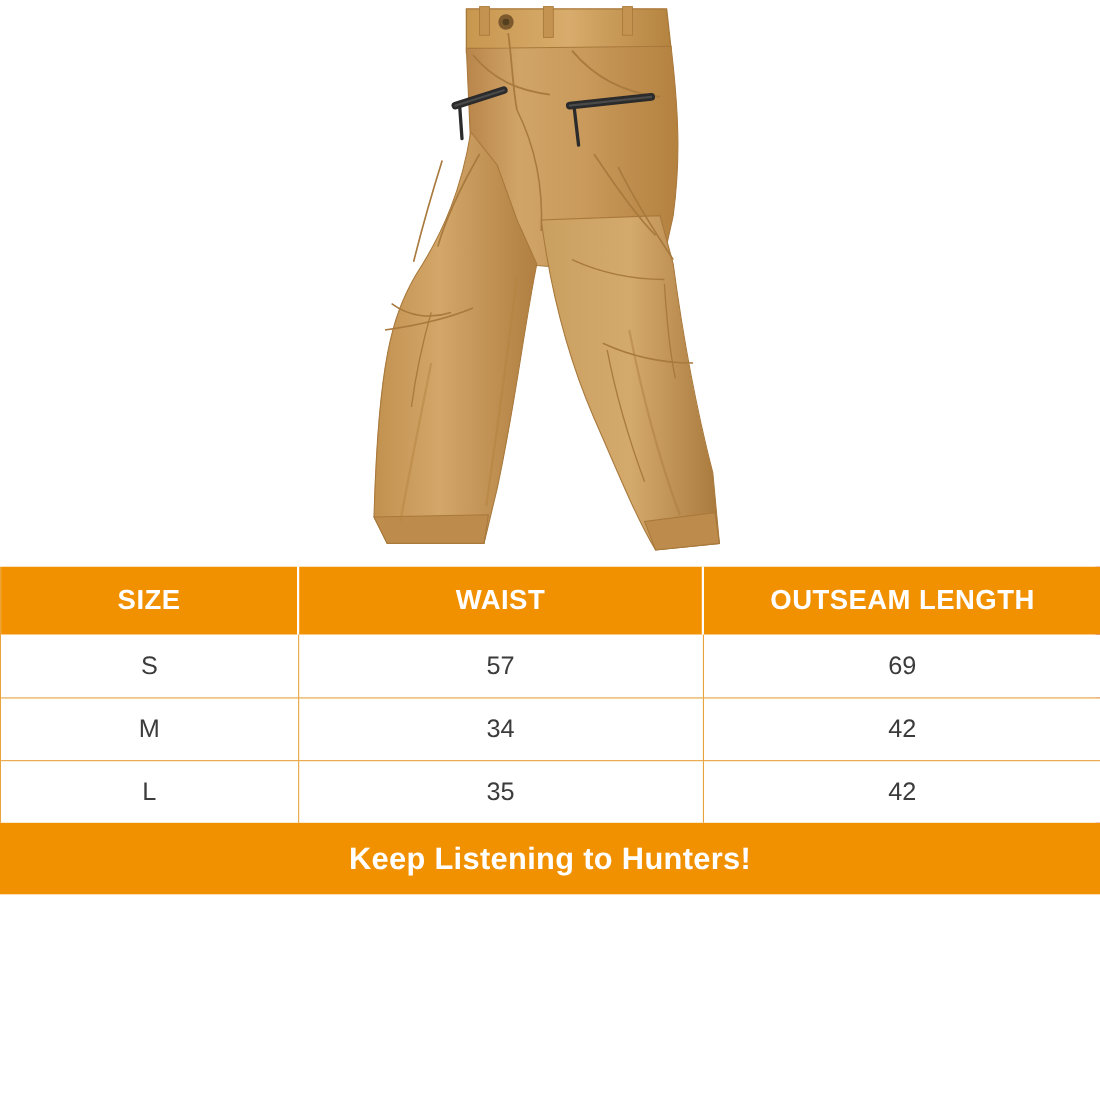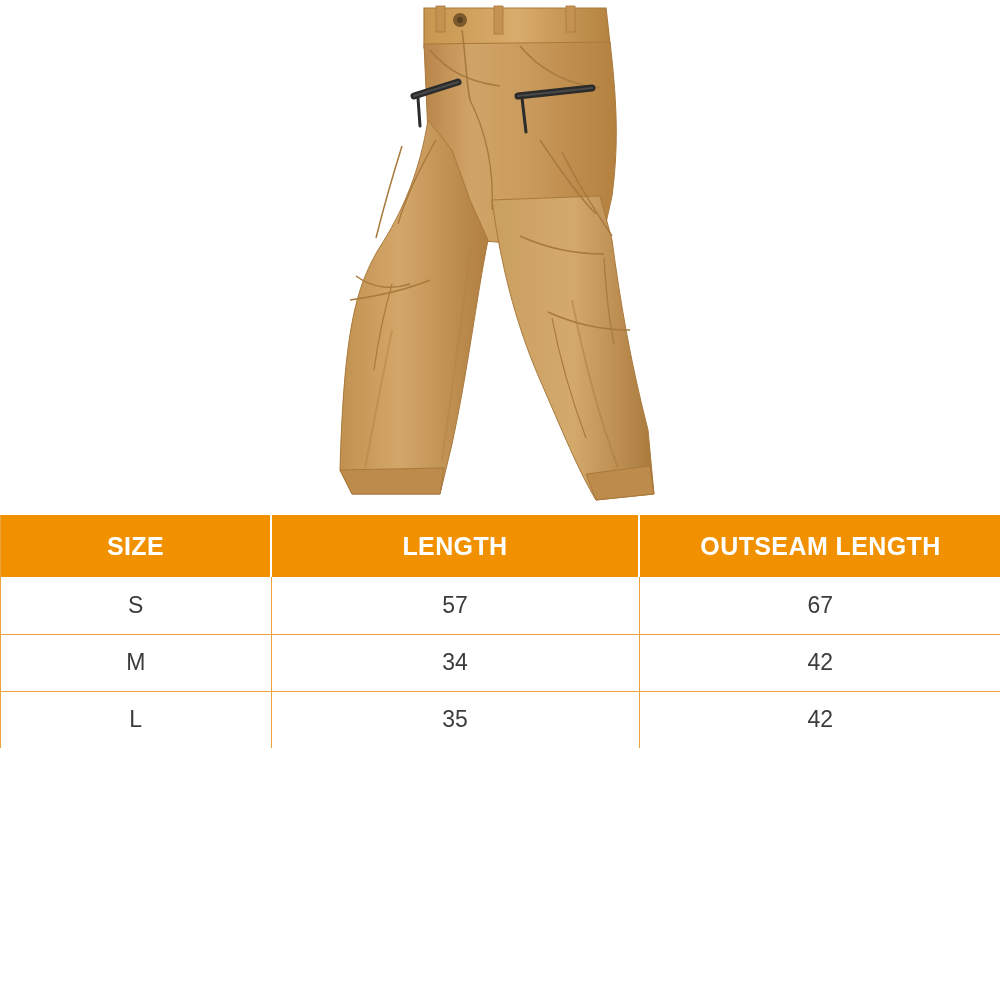--- a/index.html
+++ b/index.html
@@ -174,38 +174,41 @@
   <div class="table-wrap">
     <table class="size-table">
       <colgroup>
           <col class="c1">
           <col class="c2">
           <col class="c3">
         </colgroup>
       <thead>
         <tr>
           <th>SIZE</th>
-          <th>LENGTH</th>
+          <th>WAIST</th>
           <th>OUTSEAM LENGTH</th>
         </tr>
       </thead>
       <tbody>
         <tr>
           <td>S</td>
           <td>57</td>
-          <td>67</td>
+          <td>69</td>
         </tr>
         <tr>
           <td>M</td>
           <td>34</td>
           <td>42</td>
         </tr>
         <tr>
           <td>L</td>
           <td>35</td>
           <td>42</td>
         </tr>
       </tbody>
     </table>
   </div>
 
+  <div class="footer-banner">
+    <span>Keep Listening to Hunters!</span>
+  </div>
 
 </div>
 
 </body></html>

